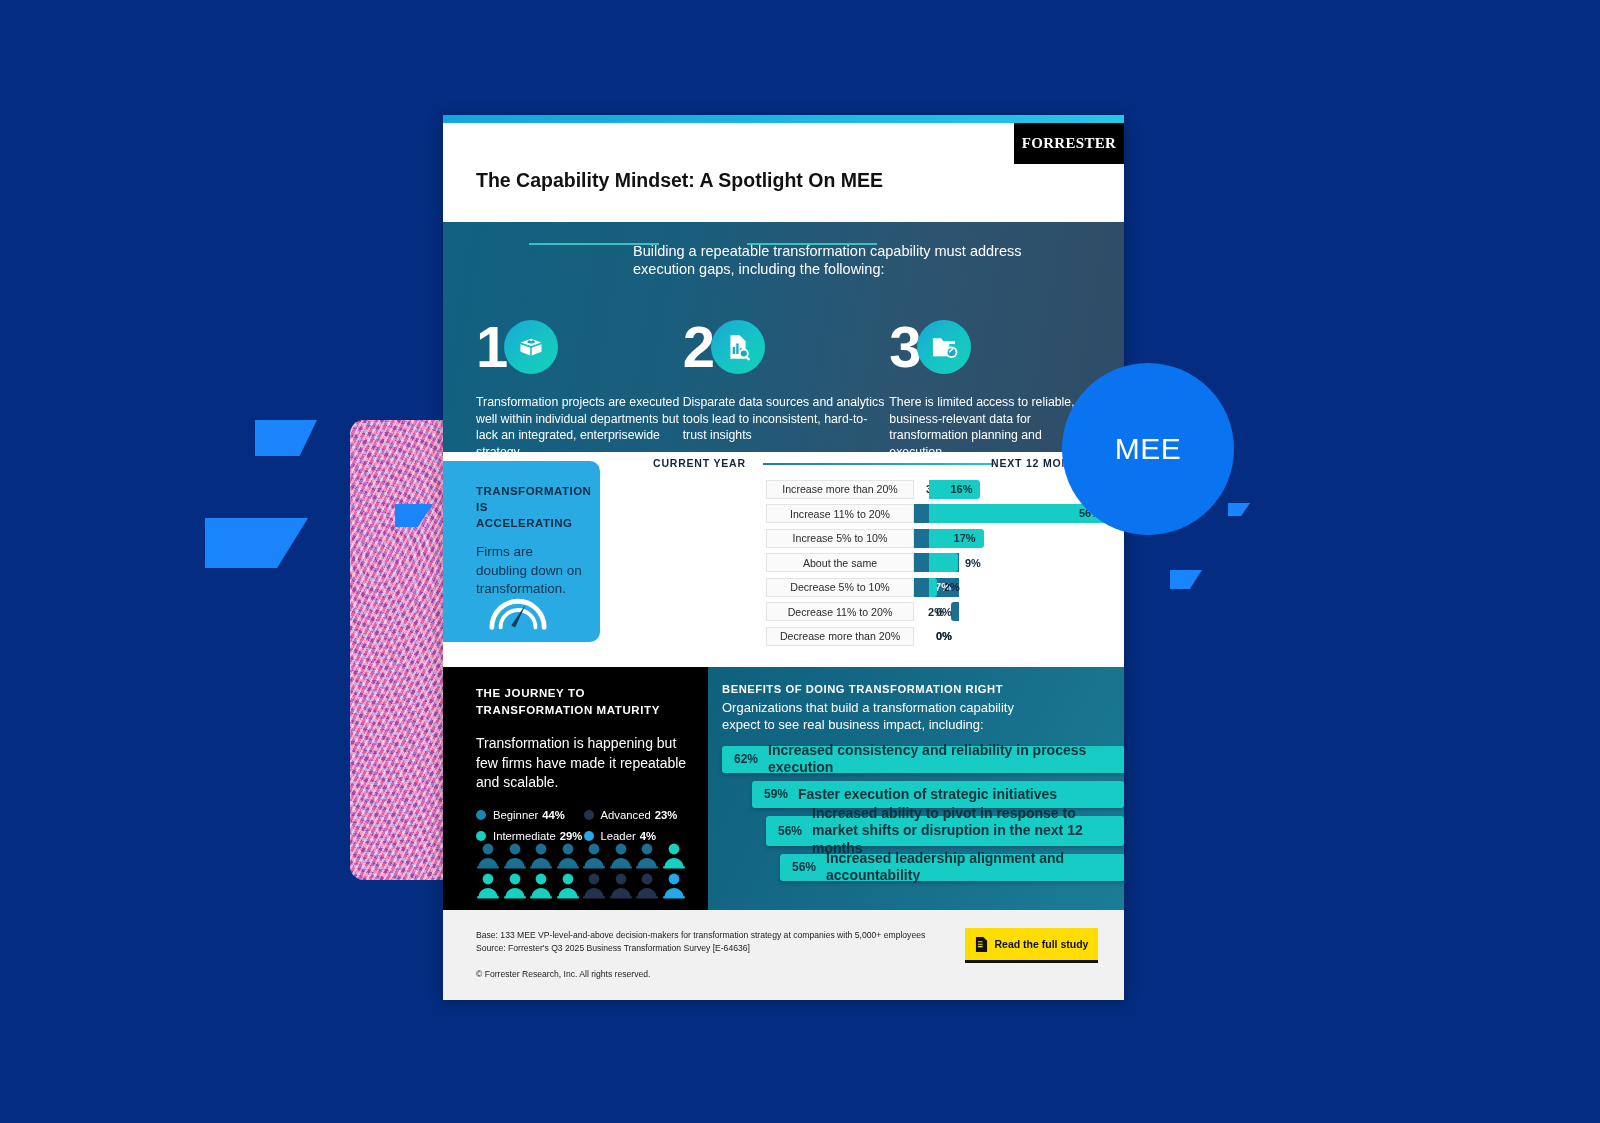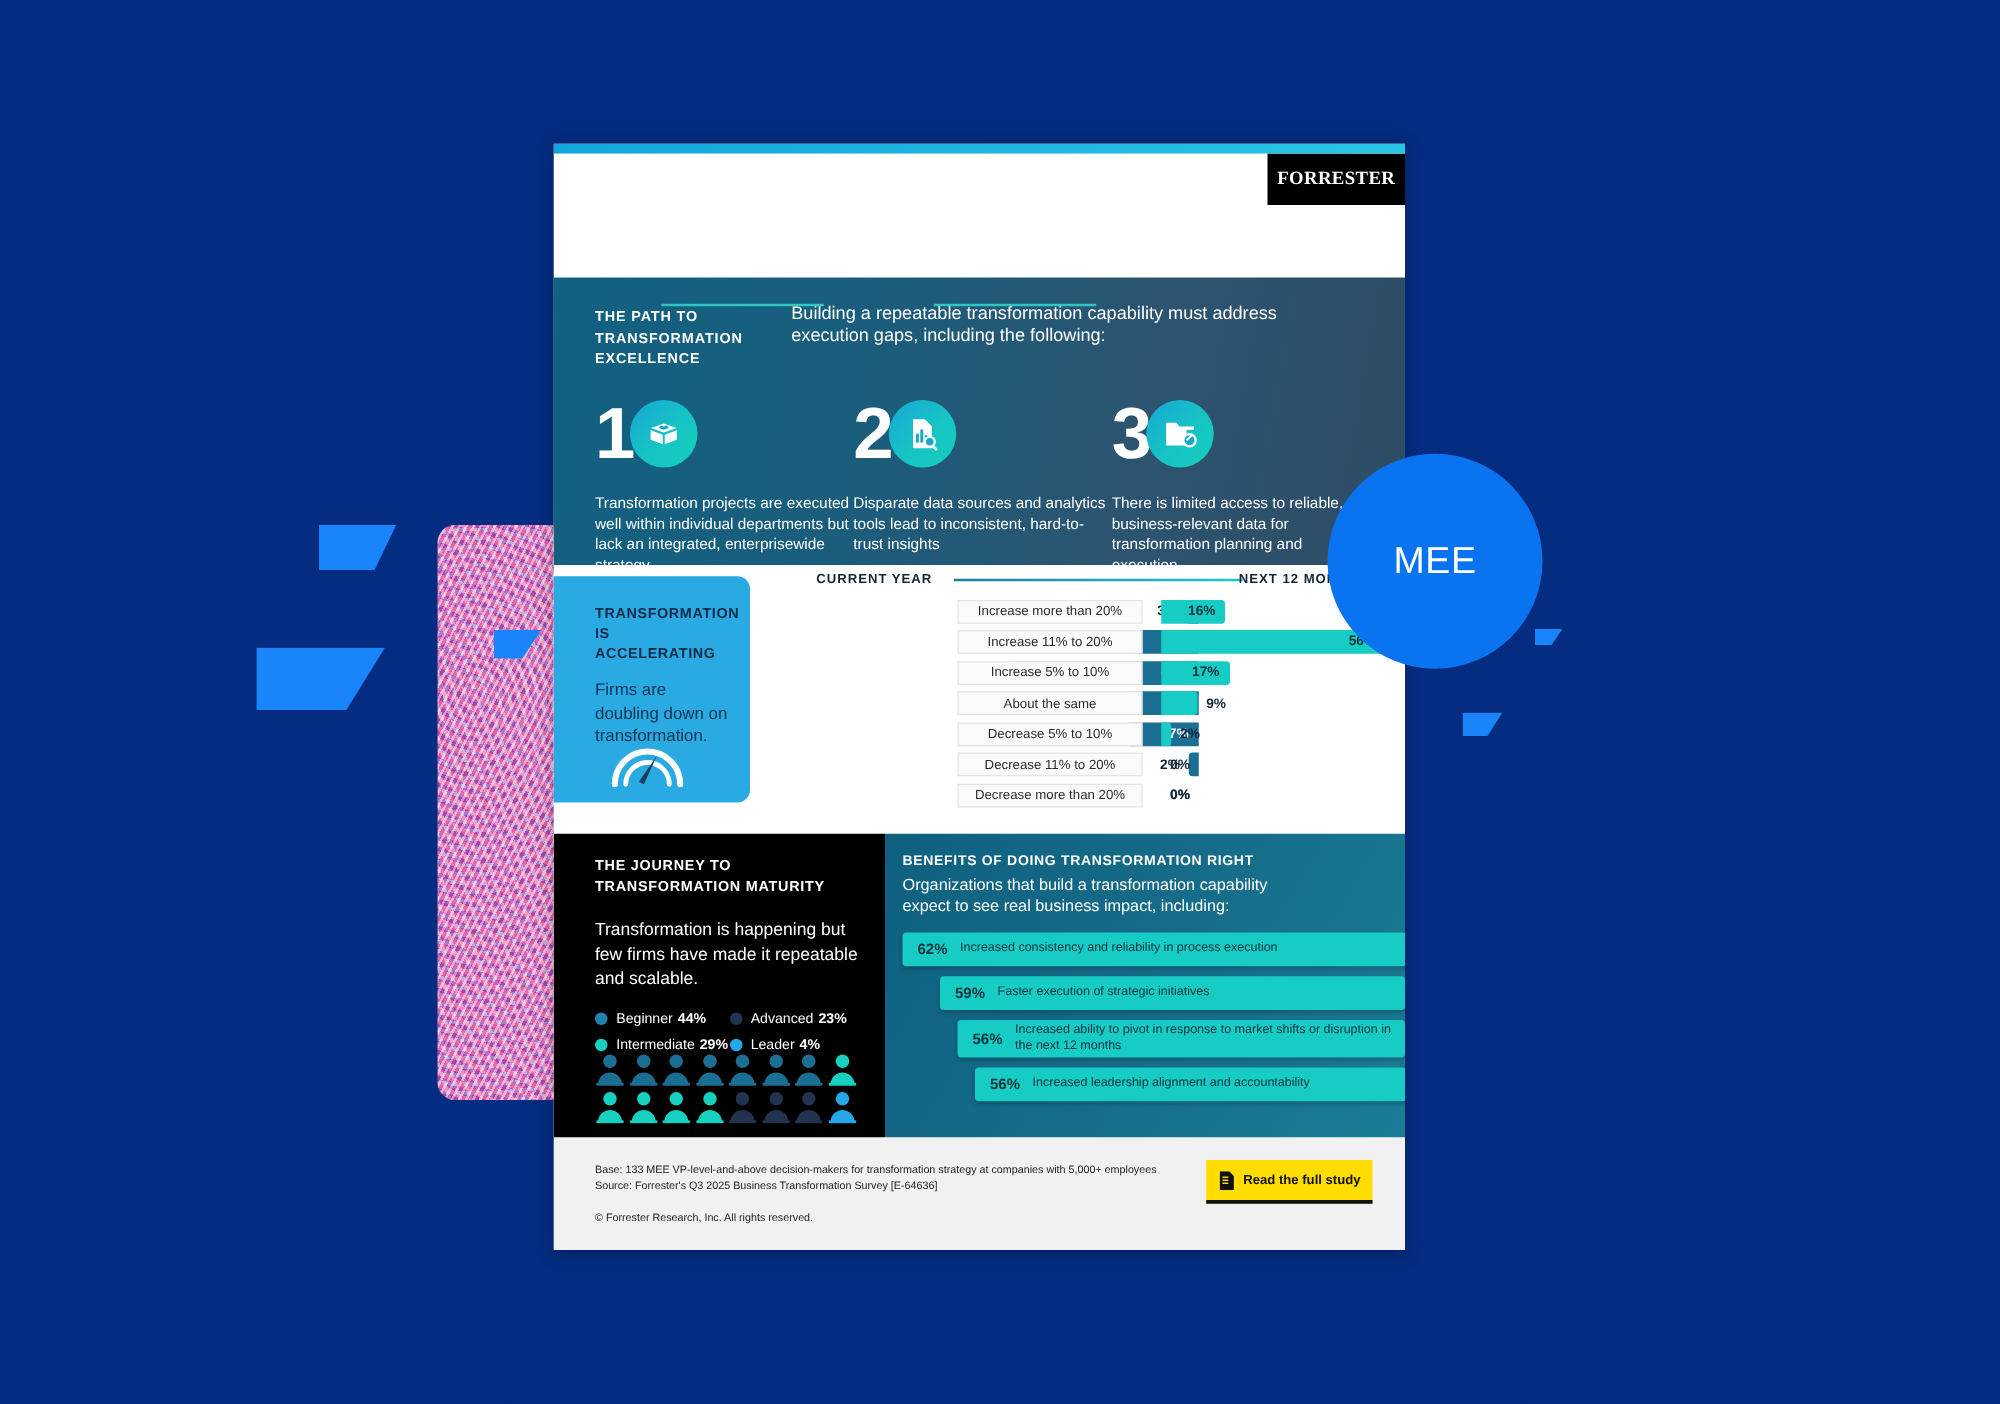--- a/index.html
+++ b/index.html
@@ -145,21 +145,21 @@
   #benefits { flex: 1; background: linear-gradient(120deg,#0f607f 0%, #156b88 45%, #1b7d97 100%);
               padding: 16px 0 12px 14px; color: #fff; position: relative; }
   #b-kicker { font-size: 11.2px; font-weight: bold; letter-spacing: .55px; }
   #b-sub { margin-top: 5px; font-size: 13px; line-height: 1.3; font-weight: 300; width: 330px; }
   #b-list { margin-top: 12px; }
   .bitem { position: relative; background: #17ccc4; color: #08333c; border-radius: 3px;
            height: 27px; display: flex; align-items: center; margin-bottom: 8px;
            box-shadow: 0 2px 4px rgba(0,0,0,.22); }
   .bitem.two { height: 30px; }
   .bitem .pct { font-size: 12px; font-weight: bold; padding: 0 10px 0 12px; flex: none; }
-  .bitem .txt { font-size: 10px; line-height: 1.25; font-weight: 400; padding-right: 8px; }
+  .bitem .txt { font-size: 14px; line-height: 1.25; font-weight: 700; padding-right: 8px; }
 
   
   #footer { position: relative; height: 90px; background: #f1f1f1; padding: 19px 0 0 33px; }
   .f-line { font-size: 8.6px; color: #222; line-height: 1.5; }
   #copyright { margin-top: 14px; font-size: 8.6px; color: #222; }
   #cta { position: absolute; right: 26px; top: 18px; width: 133px; height: 35px;
          background: #ffdd00; border-bottom: 3px solid #111; display: flex; align-items: center;
          justify-content: center; color: #111; font-size: 10.5px; font-weight: bold; cursor: pointer; }
   #cta svg { margin-right: 7px; }
 </style>
@@ -180,24 +180,24 @@
   </div>
 
   <div id="sheet">
 
     <div id="topbar"></div>
 
     <div id="header">
       <div id="logo">
         <span>FORRESTER</span>
       </div>
+      <div id="title">The Capability Mindset: A Spotlight On MEE</div>
     </div>
 
     <div id="path">
-      <div id="path-kicker">THE PATH TO TRANSFORMATION EXCELLENCE</div>
       <div id="path-lede">Building a repeatable transformation capability must address execution gaps, including the following:</div>
 
       <div class="connector c1"></div>
       <div class="connector c2"></div>
 
       <div id="steps">
 
         <div class="step">
           <div class="step-top">
             <div class="step-num">1</div>

